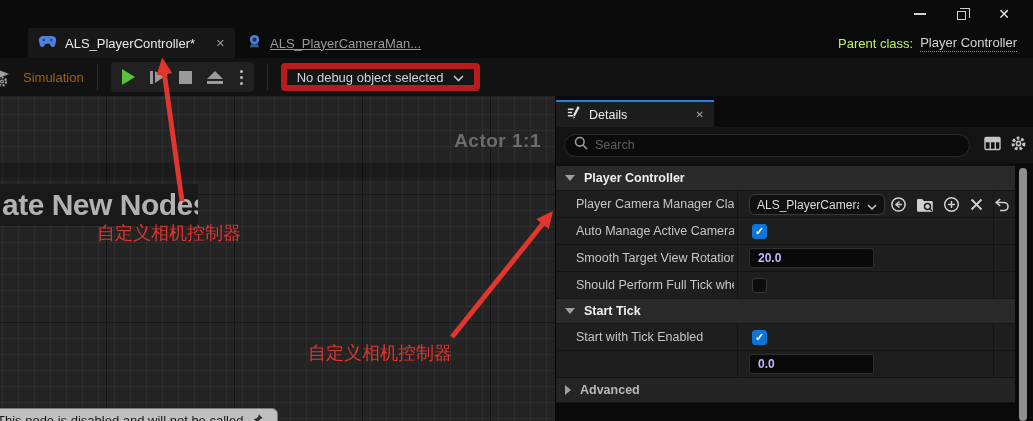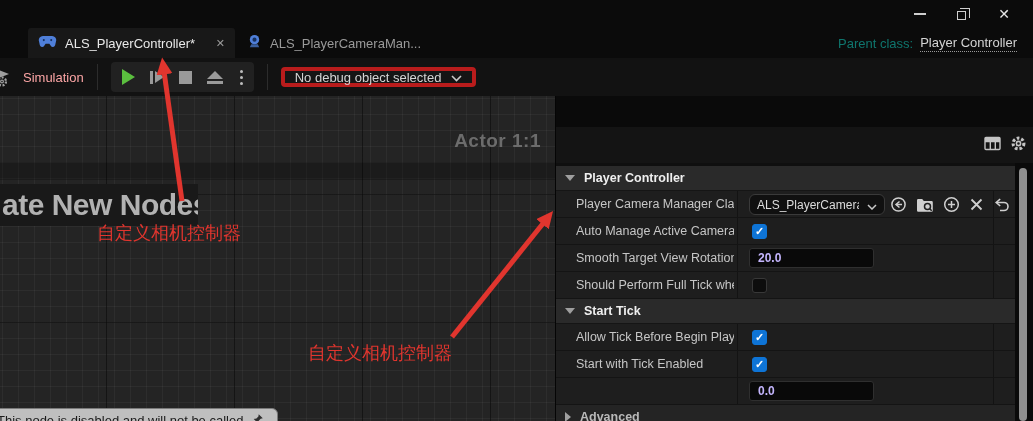--- a/index.html
+++ b/index.html
@@ -16,43 +16,43 @@
   .glyph-restore::before { content:""; position:absolute; left:2px; top:-4px; width:9px; height:9px; border:1.2px solid #cfcfcf; border-left-width:0; border-bottom-width:0; }
   .x-glyph::before { content:"✕"; }
   .glyph-close { color:#e6e6e6; font-size:14px; }
 
   
   .tabstrip { position:absolute; left:0; top:28px; width:1033px; height:30px; background:#0b0b0b; }
   .doc-tab { position:absolute; top:0; height:30px; display:flex; align-items:center; gap:8px; padding:0 10px; }
   .doc-tab.active { left:28px; width:207px; background:#181818; border-radius:3px 3px 0 0; }
   .doc-tab.inactive { left:237px; width:184px; }
   .doc-tab .label { font-size:13px; color:#e9e9e9; white-space:nowrap; }
-  .doc-tab.inactive .label { color:#9a9a9a; }
+  .doc-tab.inactive .label { color:#9a9a9a;text-decoration:underline; }
   .tab-close { margin-left:auto; color:#9a9a9a; font-size:11px; }
   .parent-class { position:absolute; right:16px; top:0; height:30px; display:flex; align-items:center; gap:7px; }
-  .pc-label { font-size:13px; color:#0f766e; }
+  .pc-label { font-size:13px; color:#bef264; }
   .pc-value { font-size:13px; color:#d4d4d4; border-bottom:1px dotted #9a9a9a; padding-bottom:1px; }
 
   
   .toolbar { position:absolute; left:0; top:58px; width:1033px; height:38px; background:#121212; display:flex; align-items:center; }
   .sim-btn { display:flex; align-items:center; gap:6px; padding-left:0; margin-left:-5px; height:38px; }
-  .sim-label { font-size:13px; color:#fca5a5; }
+  .sim-label { font-size:13px; color:#a16207; }
   .tb-sep { width:1px; height:26px; background:#2c2c2c; margin:0 13px; }
   .play-group { display:flex; align-items:center; gap:15px; height:30px; background:#212121; border-radius:4px; padding:0 11px; }
   .icon-play { width:0; height:0; border-top:8px solid transparent; border-bottom:8px solid transparent; border-left:13px solid #5bbf3f; }
   .icon-skip { display:flex; align-items:center; gap:2px; }
   .icon-skip .bar { width:3px; height:13px; background:#9a9a9a; }
   .icon-skip .tri { width:0; height:0; border-top:6px solid transparent; border-bottom:6px solid transparent; border-left:9px solid #9a9a9a; }
   .icon-stop { width:13px; height:13px; background:#9a9a9a; }
   .icon-eject { display:flex; flex-direction:column; align-items:center; gap:2px; }
   .icon-eject .tri { width:0; height:0; border-left:8px solid transparent; border-right:8px solid transparent; border-bottom:8px solid #9a9a9a; }
   .icon-eject .bar { width:16px; height:3px; background:#9a9a9a; }
   .icon-dots { display:flex; flex-direction:column; gap:3px; padding-left:2px; }
   .icon-dots i { width:3px; height:3px; border-radius:50%; background:#bdbdbd; }
-  .debug-dropdown { display:flex; align-items:center; gap:10px; height:20px; background:#151515; border:4px solid #b91c1c; border-radius:4px; padding:0 10px; }
+  .debug-dropdown { display:flex; align-items:center; gap:10px; height:28px; background:#151515; border:6px solid #b91c1c; border-radius:4px; padding:0 10px; }
   .debug-dropdown .label { font-size:13px; color:#d4d4d4; white-space:nowrap; }
 
   
   .graph { position:absolute; left:0; top:96px; width:555px; height:325px;
     background-color:#242424;
     background-image:
       linear-gradient(to right, rgba(8,8,8,0.55) 1px, transparent 1px),
       linear-gradient(to bottom, rgba(8,8,8,0.55) 1px, transparent 1px),
       linear-gradient(to right, rgba(255,255,255,0.045) 1px, transparent 1px),
       linear-gradient(to bottom, rgba(255,255,255,0.045) 1px, transparent 1px);
@@ -210,22 +210,42 @@
       <span class="txt">This node is disabled and will not be called</span>
       <span>
         <svg width="13" height="13" viewBox="0 0 16 16">
             <path d="M9.5 1.5 l5 5 -2.6 .6 -2.4 2.4 -.6 3.4 -2.3-2.3 -4.2 4.2 -1-1 4.2-4.2 -2.3-2.3 3.4-.6 2.4-2.4 z" fill="#2e2e2e"></path>
           </svg>
       </span>
     </div>
   </div>
 
   <div class="details">
+    <div class="d-tab">
+      <span>
+        <svg width="15" height="15" viewBox="0 0 16 16">
+            <path d="M2 4.5 h6 M2 8 h4.5 M2 11.5 h5.5" stroke="#e2e2e2" stroke-width="1.5"></path>
+            <path d="M13.5 2 L8.5 11.5" stroke="#e2e2e2" stroke-width="2.4"></path>
+            <path d="M8.2 12 l-.6 2.4 2.2-1.2 z" fill="#e2e2e2"></path>
+          </svg>
+      </span>
+      <span class="label">Details</span>
+      <span class="tab-close x-glyph"></span>
+    </div>
 
     <div class="d-search-row">
+      <div class="search-pill">
+        <span>
+          <svg width="14" height="14" viewBox="0 0 14 14">
+              <circle cx="5.8" cy="5.8" r="4.3" fill="none" stroke="#9a9a9a" stroke-width="1.6"></circle>
+              <path d="M9 9 L13 13" stroke="#9a9a9a" stroke-width="1.6"></path>
+            </svg>
+        </span>
+        <input type="text" placeholder="Search" style="">
+      </div>
       <div class="mini-icons">
         <span>
           <svg width="17" height="15" viewBox="0 0 17 15">
               <rect x="1" y="1.5" width="15" height="12" rx="1" fill="none" stroke="#c4c4c4" stroke-width="1.4"></rect>
               <path d="M1 5.5 h15 M6.3 5.5 v8 M11.3 5.5 v8" stroke="#c4c4c4" stroke-width="1.4"></path>
               <rect x="1" y="1.5" width="15" height="4" fill="#c4c4c4"></rect>
             </svg>
         </span>
         <span>
           <svg width="17" height="17" viewBox="0 0 17 17">
@@ -302,24 +322,20 @@
       <div class="d-row">
         <div class="d-label">Should Perform Full Tick when...</div>
         <div class="checkbox" data-checked="false"></div>
       </div>
 
       <div class="d-header">
         <span class="tri-down"></span>
         <span class="title">Start Tick</span>
       </div>
 
-      <div class="d-row">
-        <div class="d-label">Allow Tick Before Begin Play</div>
-        <div class="checkbox" data-checked="true"></div>
-      </div>
 
       <div class="d-row">
         <div class="d-label">Start with Tick Enabled</div>
         <div class="checkbox" data-checked="true"></div>
       </div>
 
       <div class="d-row">
         <div class="field">0.0</div>
       </div>
 

